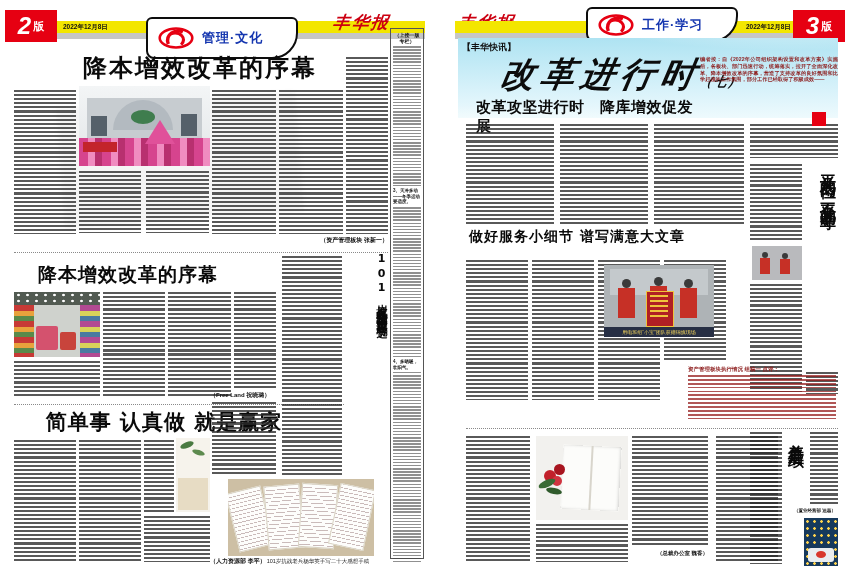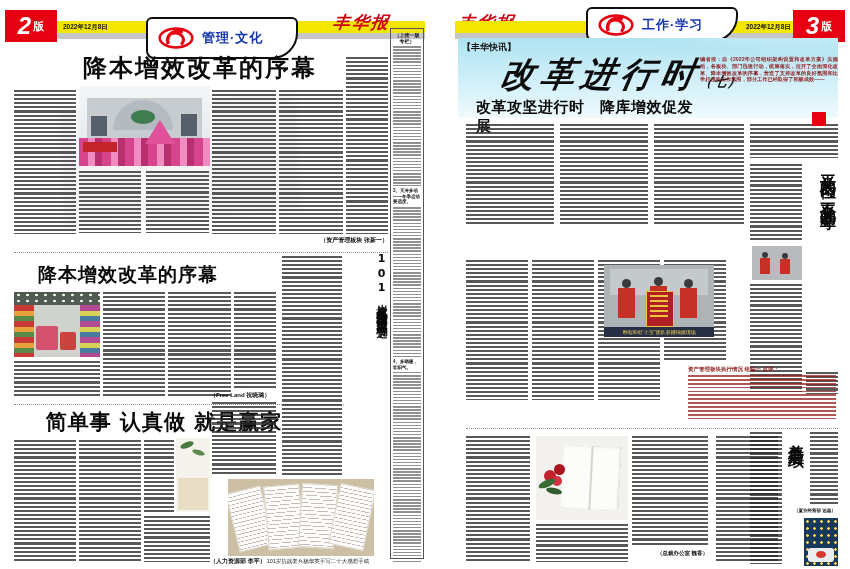--- a/index.html
+++ b/index.html
@@ -177,20 +177,21 @@
     <div class="abs gk" style="left:320px;top:164px;width:52px;height:78px;"></div>
     <div class="abs photo" style="left:322px;top:246px;width:50px;height:34px;background:#b9babd;">
       <div class="abs" style="left:10px;top:6px;width:6px;height:6px;background:#3a3a3a;border-radius:50%;"></div>
       <div class="abs" style="left:8px;top:12px;width:10px;height:16px;background:#c63026;"></div>
       <div class="abs" style="left:30px;top:7px;width:6px;height:6px;background:#3a3a3a;border-radius:50%;"></div>
       <div class="abs" style="left:28px;top:13px;width:10px;height:15px;background:#c63026;"></div>
     </div>
     <div class="abs gk" style="left:320px;top:284px;width:52px;height:108px;"></div>
     <div class="abs gk" style="left:376px;top:372px;width:32px;height:22px;"></div>
 
+    <div class="abs hl" style="left:38px;top:228px;width:218px;font-size:14px;letter-spacing:1px;">做好服务小细节 谱写满意大文章</div>
     <div class="abs gk" style="left:36px;top:260px;width:62px;height:140px;"></div>
     <div class="abs gk" style="left:102px;top:260px;width:62px;height:140px;"></div>
     <div class="abs gk" style="left:168px;top:260px;width:62px;height:140px;"></div>
     <div class="abs gk" style="left:234px;top:260px;width:62px;height:102px;"></div>
     <div class="abs photo" style="left:174px;top:265px;width:110px;height:72px;background:#aeb3b6;">
       <div class="abs" style="left:6px;top:4px;width:98px;height:26px;background:#c4c9cc;"></div>
       <div class="abs" style="left:18px;top:14px;width:9px;height:9px;background:#3a3a3a;border-radius:50%;"></div>
       <div class="abs" style="left:14px;top:23px;width:17px;height:30px;background:#c63026;"></div>
       <div class="abs" style="left:50px;top:12px;width:9px;height:9px;background:#3a3a3a;border-radius:50%;"></div>
       <div class="abs" style="left:46px;top:21px;width:17px;height:32px;background:#c63026;"></div>

